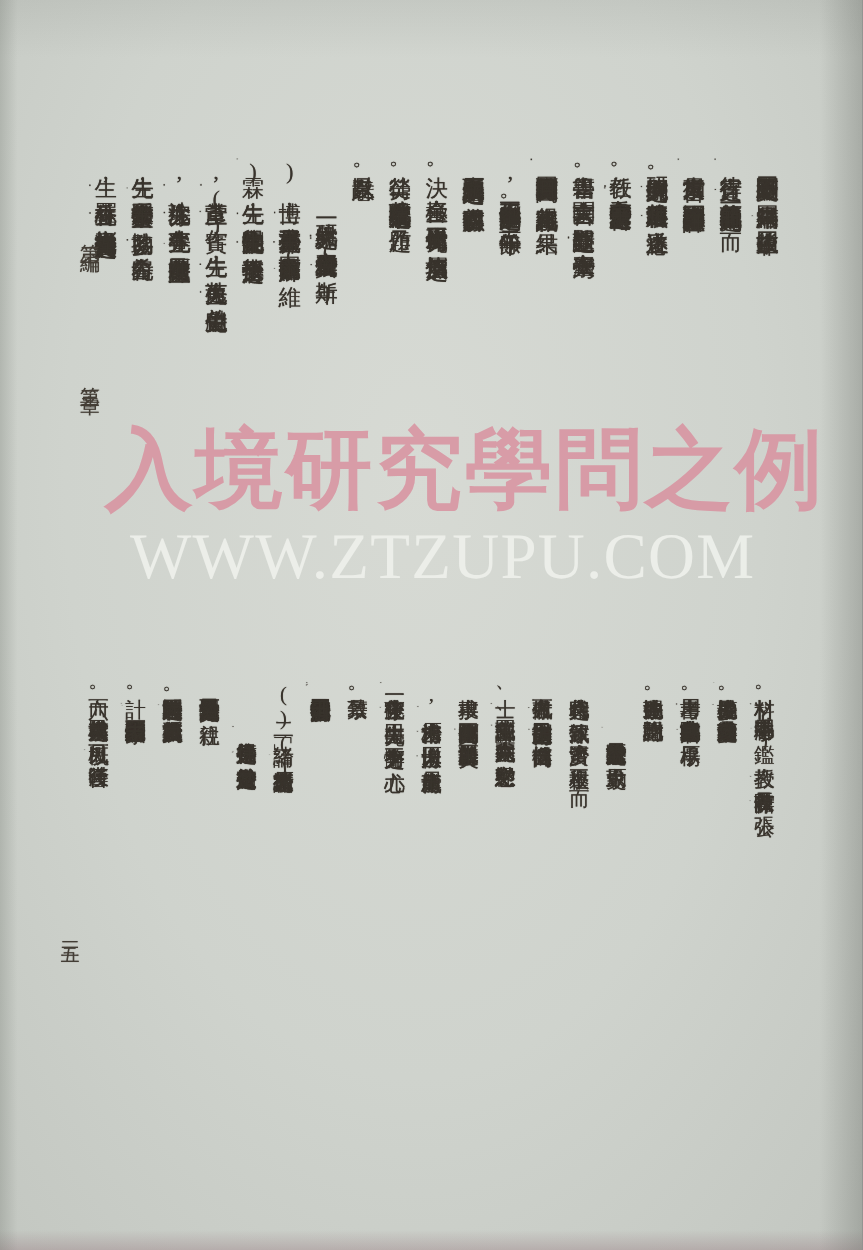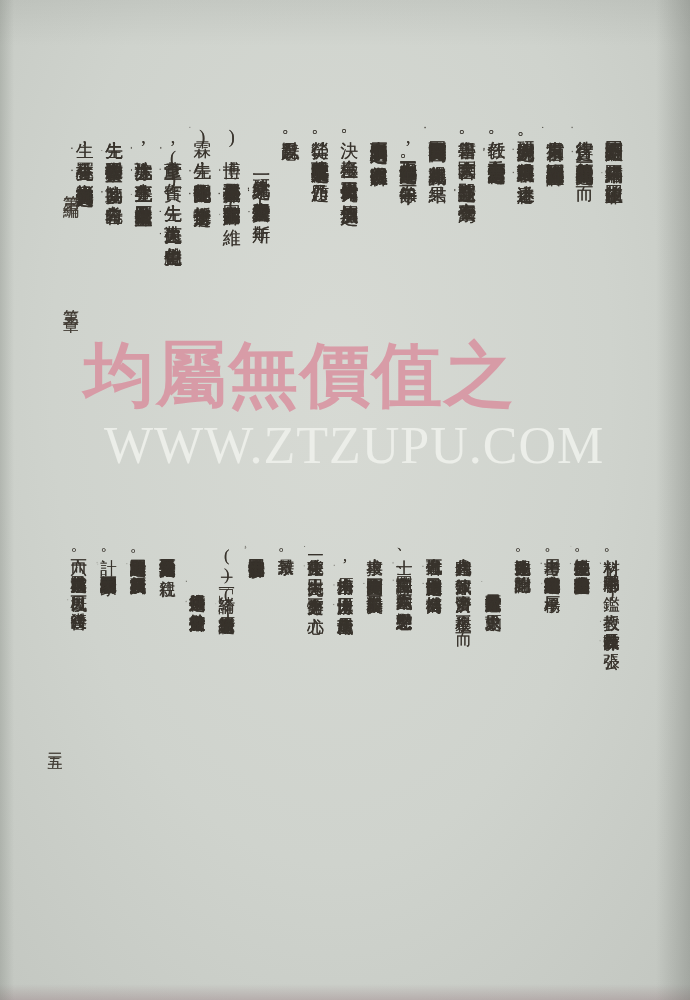--- a/index.html
+++ b/index.html
@@ -90,17 +90,17 @@
       <div class="col"><span>而六。其移民規模空前之大,可以概見。</span><span class="pn">後漢</span><span>時會</span></div>
     </div>
 
   <div class="margin-label l1 vtext">第三編</div>
 
   <div class="margin-label l2 vtext">第三章</div>
 
   <div class="page-number vtext">三五</div>
 
   <div class="watermark">
-    <div class="wm-cn">均屬無價值之</div>
+    <div class="wm-cn">入境研究學問之例</div>
     <div class="wm-url">WWW.ZTZUPU.COM</div>
   </div>
 
 </div>
 
 </body></html>

